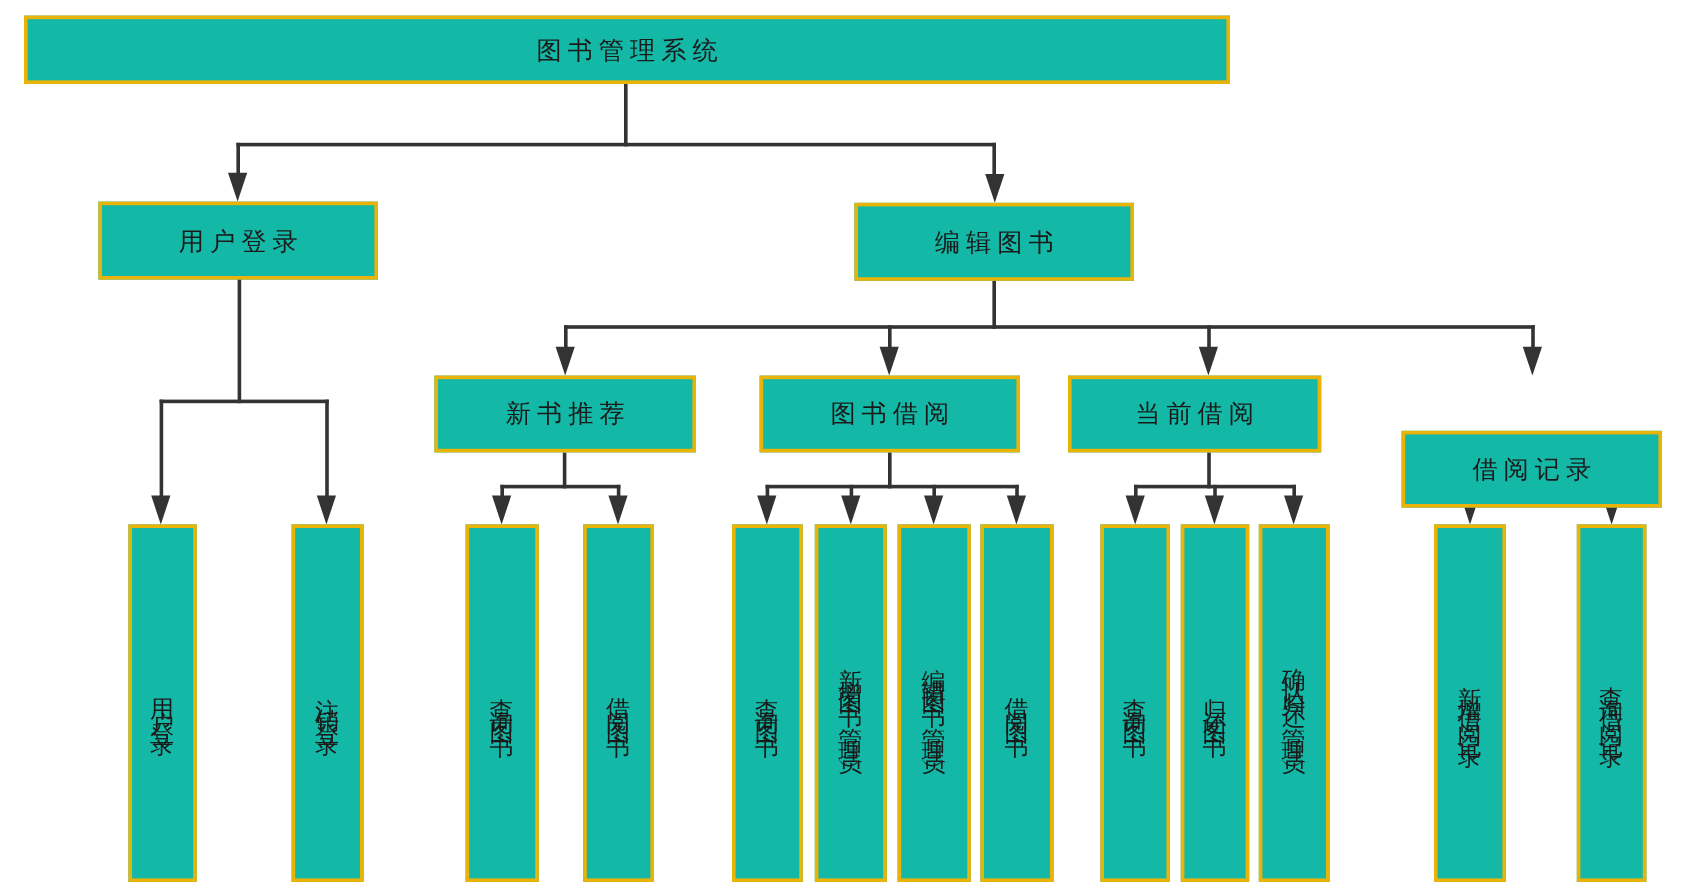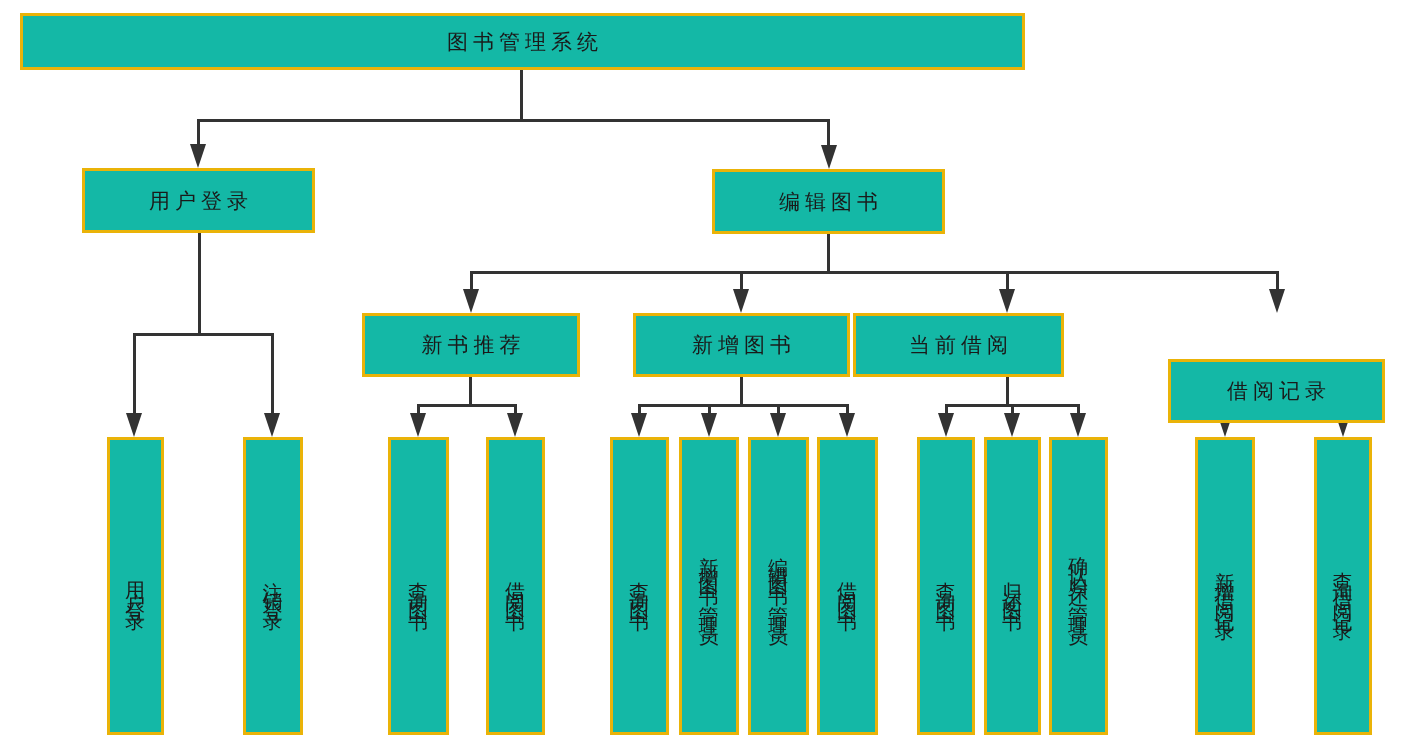--- a/index.html
+++ b/index.html
@@ -64,22 +64,22 @@
 <body>
 
 <div class="stage">
 
   <div class="box h" style="left:20px; top:13px; width:1005px; height:57px;">图书管理系统</div>
 
   <div class="box h" style="left:82px; top:168px; width:233px; height:65px;">用户登录</div>
   <div class="box h" style="left:712px; top:169px; width:233px; height:65px;">编辑图书</div>
 
   <div class="box h" style="left:362px; top:313px; width:218px; height:64px;">新书推荐</div>
-  <div class="box h" style="left:633px; top:313px; width:217px; height:64px;">新增图书</div>
-  <div class="box h" style="left:853px; top:313px; width:211px; height:64px;">当前借阅</div>
+  <div class="box h" style="left:633px; top:313px; width:217px; height:64px;">图书借阅</div>
+  <div class="box h" style="left:890px; top:313px; width:211px; height:64px;">当前借阅</div>
   <div class="box h" style="left:1168px; top:313px; width:217px; height:64px;margin-top:46px;">借阅记录</div>
 
   <div class="box v" style="left:107px; top:437px; width:57px; height:298px;">用户登录</div>
   <div class="box v" style="left:243px; top:437px; width:60px; height:298px;">注销登录</div>
 
   <div class="box v" style="left:388px; top:437px; width:61px; height:298px;">查询图书</div>
   <div class="box v" style="left:486px; top:437px; width:59px; height:298px;">借阅图书</div>
 
   <div class="box v" style="left:610px; top:437px; width:59px; height:298px;">查询图书</div>
   <div class="box v" style="left:679px; top:437px; width:60px; height:298px;">新增图书（管理员）</div>

